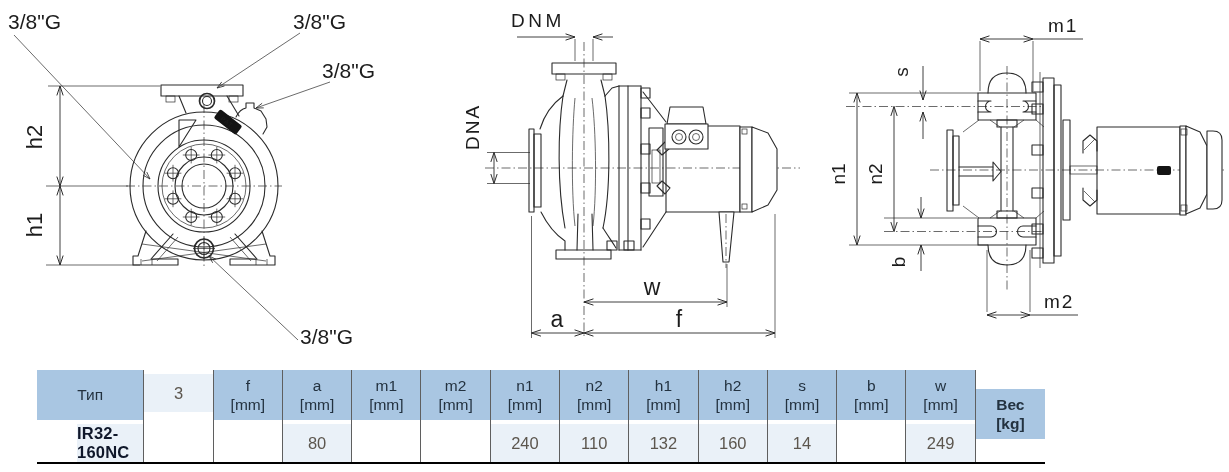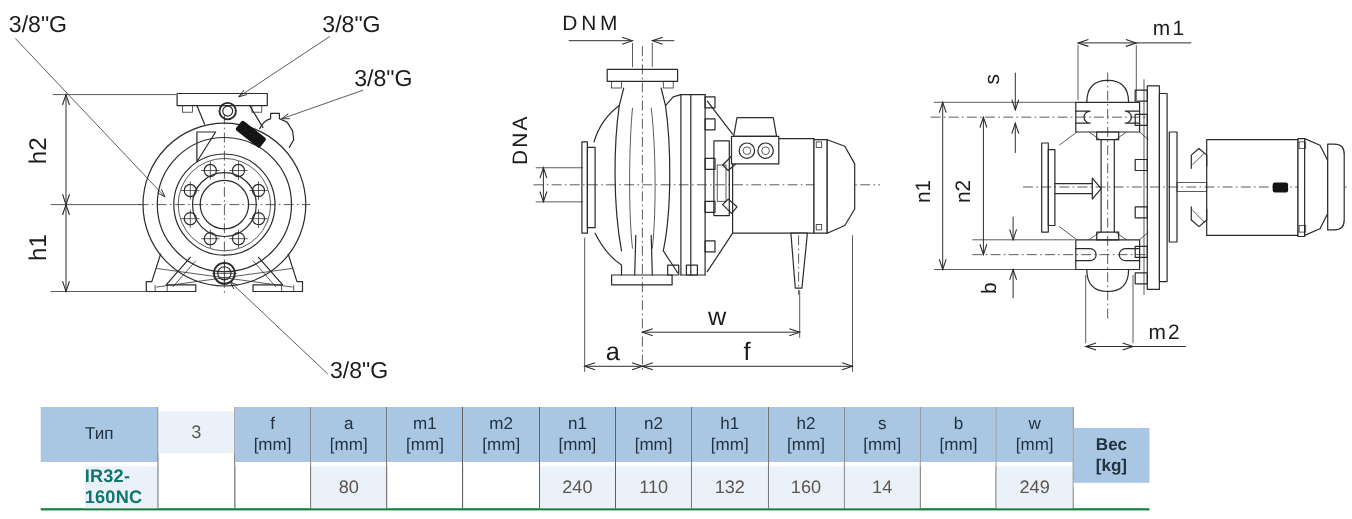--- a/index.html
+++ b/index.html
@@ -10,30 +10,30 @@
   .lnk{stroke:#2b2b2b;stroke-width:1.7;fill:none;}
   .wfill{fill:#fff;}
   .dim{stroke:#2b2b2b;stroke-width:0.9;fill:none;}
   .cl{stroke:#2b2b2b;stroke-width:0.7;fill:none;stroke-dasharray:9 3 1.5 3;}
   .dlbl{font-size:22px;}
   .dlbl-s{font-size:19px;}
   .plbl{font-size:21px;}
   .abc{font-size:23px;}
   
   .dim-table{position:absolute;left:37px;top:370px;width:1008px;display:grid;
-     grid-template-columns:1.55fr repeat(13,1fr);border-bottom:2px solid #15803d;}
+     grid-template-columns:1.55fr repeat(13,1fr);border-bottom:2px solid #000000;}
   .col{display:flex;flex-direction:column;border-right:1px solid #5f5f5f;}
   .col:last-child{border-right:none;justify-content:center;}
   .th{height:50px;background:#a9c6e2;display:flex;flex-direction:column;align-items:center;
       justify-content:center;color:#233240;font-size:15.5px;line-height:1.25;}
   .th .bold{font-weight:bold;}
   .gap{height:4px;background:#ffffff;}
   .td{height:38px;background:#eaf1f8;display:flex;align-items:center;justify-content:center;
       color:#5c564e;font-size:16.5px;}
-  .td.type{font-weight:bold;color:#0f766e;font-size:16.5px;letter-spacing:.2px;margin-left:40px;}
+  .td.type{font-weight:bold;color:#0f172a;font-size:16.5px;letter-spacing:.2px;margin-left:40px;}
   sub.p2{font-size:10px;}
 </style>
 </head>
 <body>
 
 
 
 <svg width="1229" height="366" viewBox="0 0 1229 366">
   <defs>
     <marker id="arr" markerWidth="13" markerHeight="9" refX="11.5" refY="4.5" orient="auto-start-reverse">

